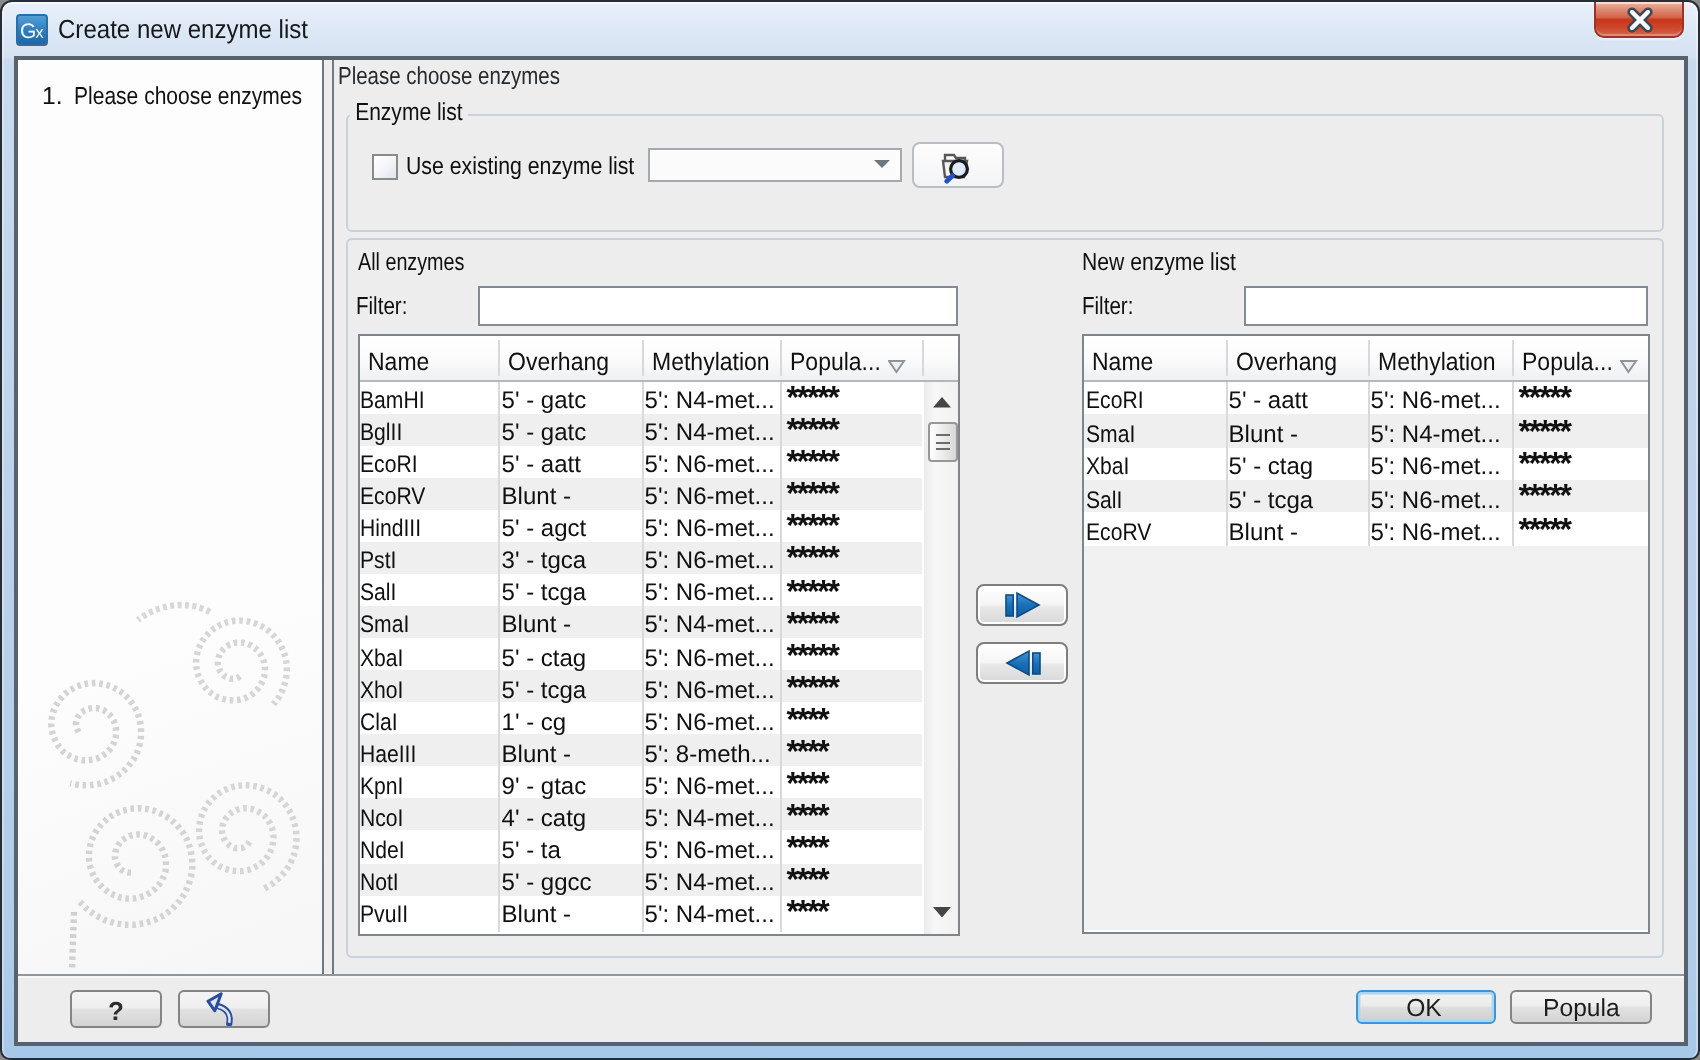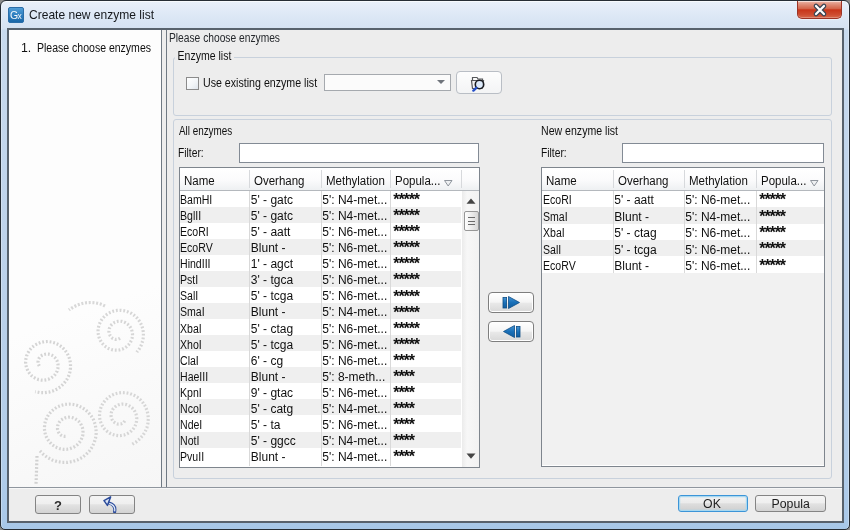--- a/index.html
+++ b/index.html
@@ -116,21 +116,21 @@
 <div class="txt" style="left:250.8px;top:225.20px;font-size:12px;transform:scaleX(1.0);">5' - aatt</div>
 <div class="txt" style="left:322.3px;top:225.20px;font-size:12px;transform:scaleX(1.0);">5': N6-met...</div>
 <div class="txt" style="left:393.3px;top:223.30px;font-size:16px;font-weight:bold;letter-spacing:-1.1px;">*****</div>
 <div class="abs" style="left:179.5px;top:238.95px;width:281.5px;height:16.05px;background:#efefef;"></div>
 <div class="txt" style="left:180.3px;top:241.25px;font-size:12px;transform:scaleX(0.88);">EcoRV</div>
 <div class="txt" style="left:250.8px;top:241.25px;font-size:12px;transform:scaleX(1.0);">Blunt -</div>
 <div class="txt" style="left:322.3px;top:241.25px;font-size:12px;transform:scaleX(1.0);">5': N6-met...</div>
 <div class="txt" style="left:393.3px;top:239.35px;font-size:16px;font-weight:bold;letter-spacing:-1.1px;">*****</div>
 <div class="abs" style="left:179.5px;top:255.00px;width:281.5px;height:16.05px;background:#ffffff;"></div>
 <div class="txt" style="left:180.3px;top:257.30px;font-size:12px;transform:scaleX(0.88);">HindIII</div>
-<div class="txt" style="left:250.8px;top:257.30px;font-size:12px;transform:scaleX(1.0);">1' - agct</div>
+<div class="txt" style="left:250.8px;top:257.30px;font-size:12px;transform:scaleX(1.0);">5' - agct</div>
 <div class="txt" style="left:322.3px;top:257.30px;font-size:12px;transform:scaleX(1.0);">5': N6-met...</div>
 <div class="txt" style="left:393.3px;top:255.40px;font-size:16px;font-weight:bold;letter-spacing:-1.1px;">*****</div>
 <div class="abs" style="left:179.5px;top:271.05px;width:281.5px;height:16.05px;background:#efefef;"></div>
 <div class="txt" style="left:180.3px;top:273.35px;font-size:12px;transform:scaleX(0.88);">PstI</div>
 <div class="txt" style="left:250.8px;top:273.35px;font-size:12px;transform:scaleX(1.0);">3' - tgca</div>
 <div class="txt" style="left:322.3px;top:273.35px;font-size:12px;transform:scaleX(1.0);">5': N6-met...</div>
 <div class="txt" style="left:393.3px;top:271.45px;font-size:16px;font-weight:bold;letter-spacing:-1.1px;">*****</div>
 <div class="abs" style="left:179.5px;top:287.10px;width:281.5px;height:16.05px;background:#ffffff;"></div>
 <div class="txt" style="left:180.3px;top:289.40px;font-size:12px;transform:scaleX(0.88);">SalI</div>
 <div class="txt" style="left:250.8px;top:289.40px;font-size:12px;transform:scaleX(1.0);">5' - tcga</div>
@@ -146,36 +146,36 @@
 <div class="txt" style="left:250.8px;top:321.50px;font-size:12px;transform:scaleX(1.0);">5' - ctag</div>
 <div class="txt" style="left:322.3px;top:321.50px;font-size:12px;transform:scaleX(1.0);">5': N6-met...</div>
 <div class="txt" style="left:393.3px;top:319.60px;font-size:16px;font-weight:bold;letter-spacing:-1.1px;">*****</div>
 <div class="abs" style="left:179.5px;top:335.25px;width:281.5px;height:16.05px;background:#efefef;"></div>
 <div class="txt" style="left:180.3px;top:337.55px;font-size:12px;transform:scaleX(0.88);">XhoI</div>
 <div class="txt" style="left:250.8px;top:337.55px;font-size:12px;transform:scaleX(1.0);">5' - tcga</div>
 <div class="txt" style="left:322.3px;top:337.55px;font-size:12px;transform:scaleX(1.0);">5': N6-met...</div>
 <div class="txt" style="left:393.3px;top:335.65px;font-size:16px;font-weight:bold;letter-spacing:-1.1px;">*****</div>
 <div class="abs" style="left:179.5px;top:351.30px;width:281.5px;height:16.05px;background:#ffffff;"></div>
 <div class="txt" style="left:180.3px;top:353.60px;font-size:12px;transform:scaleX(0.88);">ClaI</div>
-<div class="txt" style="left:250.8px;top:353.60px;font-size:12px;transform:scaleX(1.0);">6' - cg</div>
+<div class="txt" style="left:250.8px;top:353.60px;font-size:12px;transform:scaleX(1.0);">1' - cg</div>
 <div class="txt" style="left:322.3px;top:353.60px;font-size:12px;transform:scaleX(1.0);">5': N6-met...</div>
 <div class="txt" style="left:393.3px;top:351.70px;font-size:16px;font-weight:bold;letter-spacing:-1.1px;">****</div>
 <div class="abs" style="left:179.5px;top:367.35px;width:281.5px;height:16.05px;background:#efefef;"></div>
 <div class="txt" style="left:180.3px;top:369.65px;font-size:12px;transform:scaleX(0.88);">HaeIII</div>
 <div class="txt" style="left:250.8px;top:369.65px;font-size:12px;transform:scaleX(1.0);">Blunt -</div>
 <div class="txt" style="left:322.3px;top:369.65px;font-size:12px;transform:scaleX(1.0);">5': 8-meth...</div>
 <div class="txt" style="left:393.3px;top:367.75px;font-size:16px;font-weight:bold;letter-spacing:-1.1px;">****</div>
 <div class="abs" style="left:179.5px;top:383.40px;width:281.5px;height:16.05px;background:#ffffff;"></div>
 <div class="txt" style="left:180.3px;top:385.70px;font-size:12px;transform:scaleX(0.88);">KpnI</div>
 <div class="txt" style="left:250.8px;top:385.70px;font-size:12px;transform:scaleX(1.0);">9' - gtac</div>
 <div class="txt" style="left:322.3px;top:385.70px;font-size:12px;transform:scaleX(1.0);">5': N6-met...</div>
 <div class="txt" style="left:393.3px;top:383.80px;font-size:16px;font-weight:bold;letter-spacing:-1.1px;">****</div>
 <div class="abs" style="left:179.5px;top:399.45px;width:281.5px;height:16.05px;background:#efefef;"></div>
 <div class="txt" style="left:180.3px;top:401.75px;font-size:12px;transform:scaleX(0.88);">NcoI</div>
-<div class="txt" style="left:250.8px;top:401.75px;font-size:12px;transform:scaleX(1.0);">5' - catg</div>
+<div class="txt" style="left:250.8px;top:401.75px;font-size:12px;transform:scaleX(1.0);">4' - catg</div>
 <div class="txt" style="left:322.3px;top:401.75px;font-size:12px;transform:scaleX(1.0);">5': N4-met...</div>
 <div class="txt" style="left:393.3px;top:399.85px;font-size:16px;font-weight:bold;letter-spacing:-1.1px;">****</div>
 <div class="abs" style="left:179.5px;top:415.50px;width:281.5px;height:16.05px;background:#ffffff;"></div>
 <div class="txt" style="left:180.3px;top:417.80px;font-size:12px;transform:scaleX(0.88);">NdeI</div>
 <div class="txt" style="left:250.8px;top:417.80px;font-size:12px;transform:scaleX(1.0);text-align:center;">5' - ta</div>
 <div class="txt" style="left:322.3px;top:417.80px;font-size:12px;transform:scaleX(1.0);">5': N6-met...</div>
 <div class="txt" style="left:393.3px;top:415.90px;font-size:16px;font-weight:bold;letter-spacing:-1.1px;">****</div>
 <div class="abs" style="left:179.5px;top:431.55px;width:281.5px;height:16.05px;background:#efefef;"></div>
 <div class="txt" style="left:180.3px;top:433.85px;font-size:12px;transform:scaleX(0.88);">NotI</div>
 <div class="txt" style="left:250.8px;top:433.85px;font-size:12px;transform:scaleX(1.0);">5' - ggcc</div>

